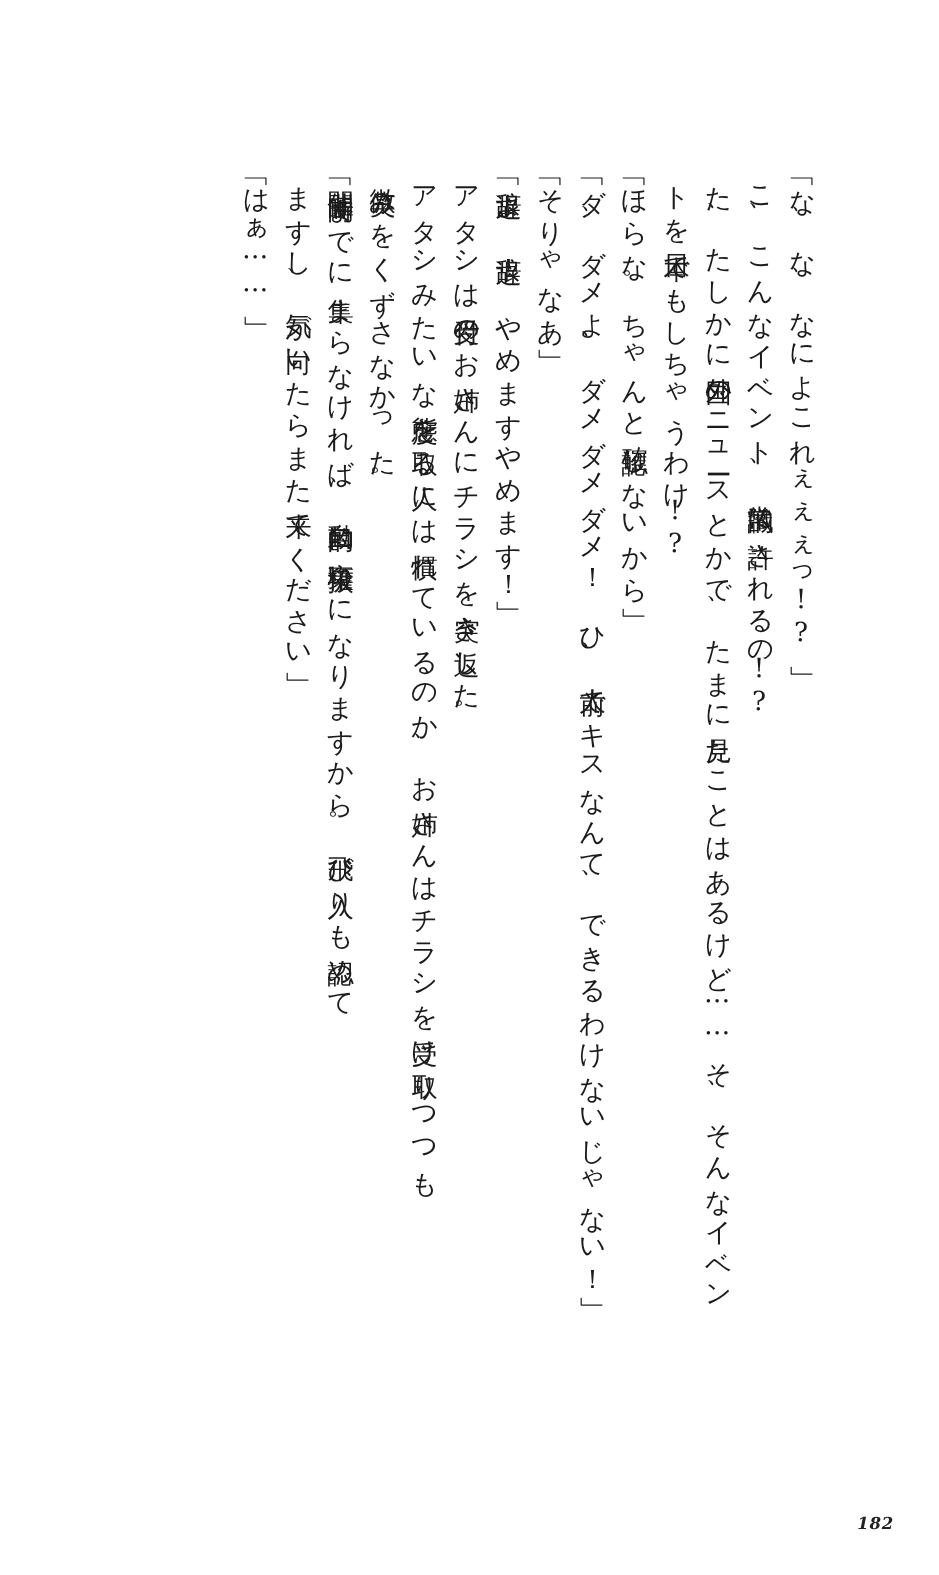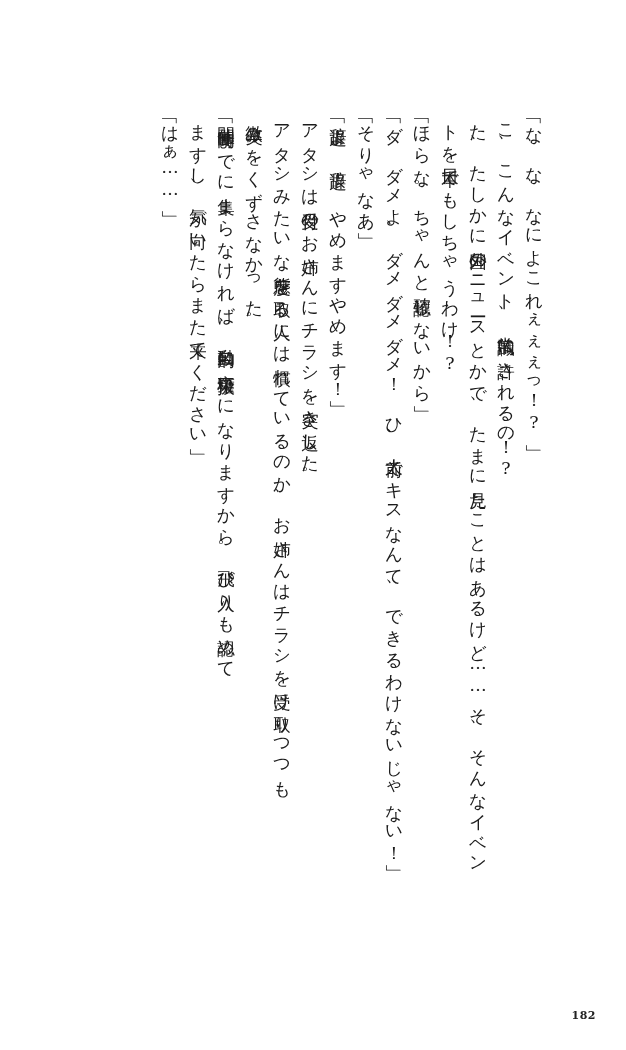--- a/index.html
+++ b/index.html
@@ -47,20 +47,21 @@
     white-space: pre;
     color: #1b1b1b;
   }
   .page-number {
     position: absolute;
     right: 30px;
     bottom: 28px;
     font-family: "DejaVu Serif", "Liberation Serif", serif;
     font-size: 11px;
     font-weight: bold;
+    font-style: italic;
     color: #222222;
     letter-spacing: 0.5px;
   }
 </style>
 </head>
 <body>
 
 <div class="page">
 
   <div class="text-block">

